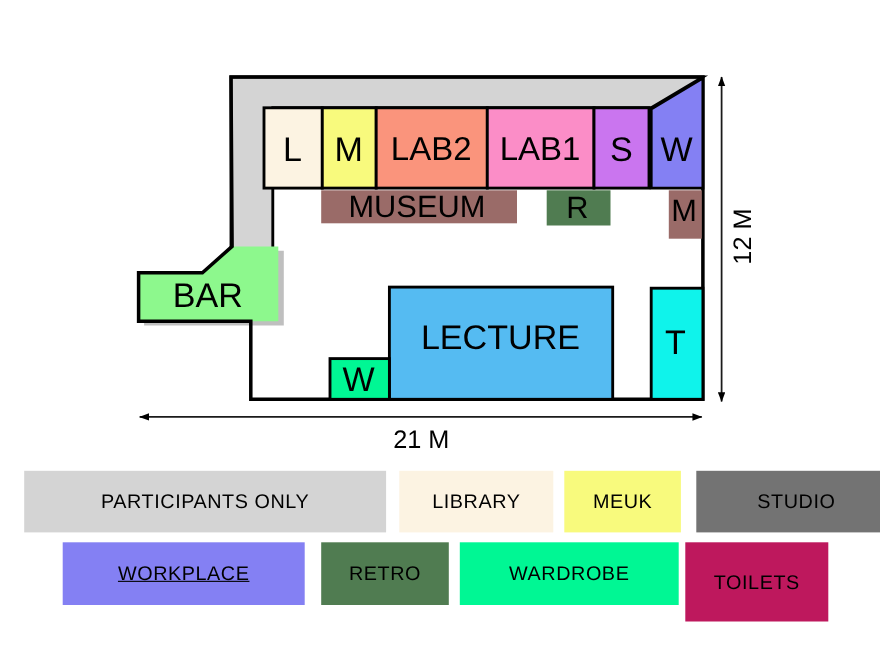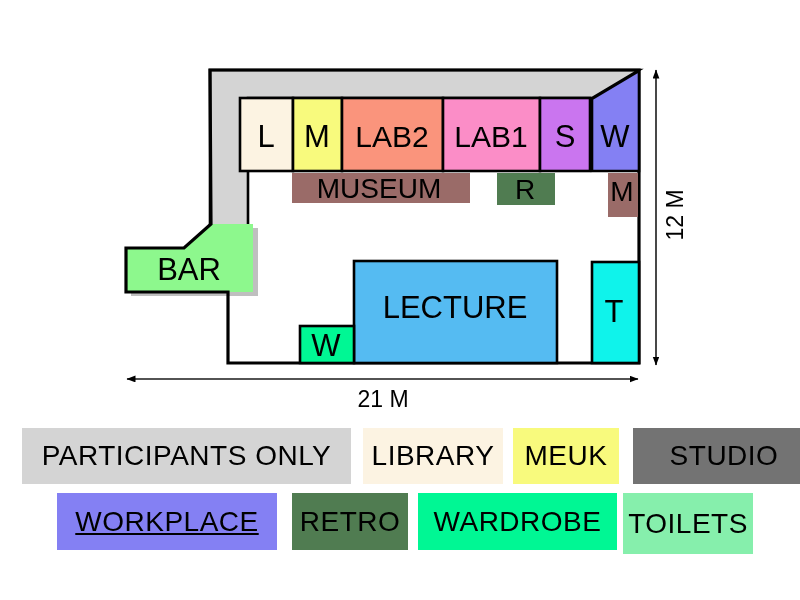--- a/index.html
+++ b/index.html
@@ -8,21 +8,21 @@
     background:#ffffff;
     font-family:"Liberation Sans", sans-serif;
   }
   #plan{position:absolute;left:0;top:0;display:block}
   #plan text{font-family:"Liberation Sans", sans-serif;fill:#000}
   #legend{position:absolute;left:0;top:0;width:800px;height:600px}
   .legend-item{
     position:absolute;display:flex;align-items:center;justify-content:center;
   }
   .legend-item span{
-    font-size:28px;color:#000;white-space:nowrap;letter-spacing:0.5px;
+    font-size:18px;color:#000;white-space:nowrap;letter-spacing:0.5px;
   }
 </style>
 </head>
 <body>
 
 <svg id="plan" width="800" height="415" viewBox="0 0 800 415">
   <defs>
     <marker id="arrE" orient="auto" markerUnits="userSpaceOnUse" markerWidth="12" markerHeight="10" refX="8.5" refY="3.4">
       <path d="M0,0 L9,3.4 L0,6.8 Z"></path>
     </marker>
@@ -81,16 +81,16 @@
     </div>
     <div class="legend-item" style="left: 57px; top: 493px; width: 220px; height: 57px; background: rgb(132, 128, 243); text-decoration: underline;">
       <span>WORKPLACE</span>
     </div>
     <div class="legend-item" style="left: 292px; top: 493px; width: 116px; height: 57px; background: rgb(80, 124, 81);">
       <span>RETRO</span>
     </div>
     <div class="legend-item" style="left: 418px; top: 493px; width: 199px; height: 57px; background: rgb(0, 247, 148);">
       <span>WARDROBE</span>
     </div>
-    <div class="legend-item" style="left: 623px; top: 493px; width: 130px; height: 61px; background: #86efac;">
+    <div class="legend-item" style="left: 623px; top: 493px; width: 130px; height: 72px; background: #be185d;">
       <span>TOILETS</span>
     </div>
   </div>
 
 </body></html>

